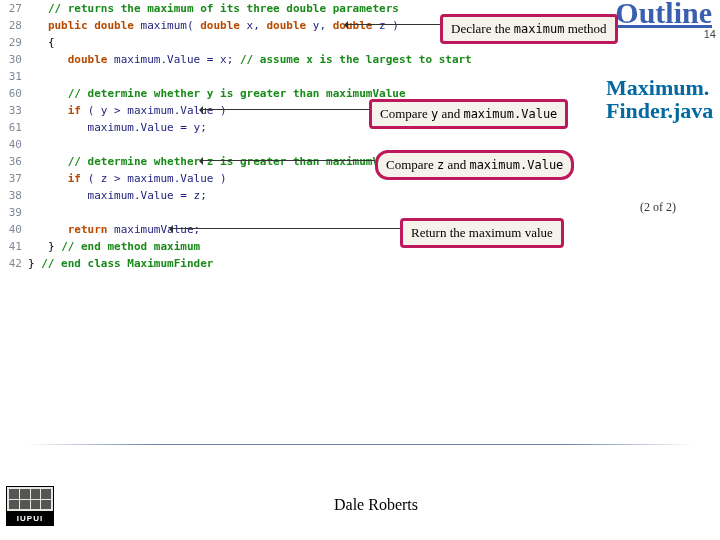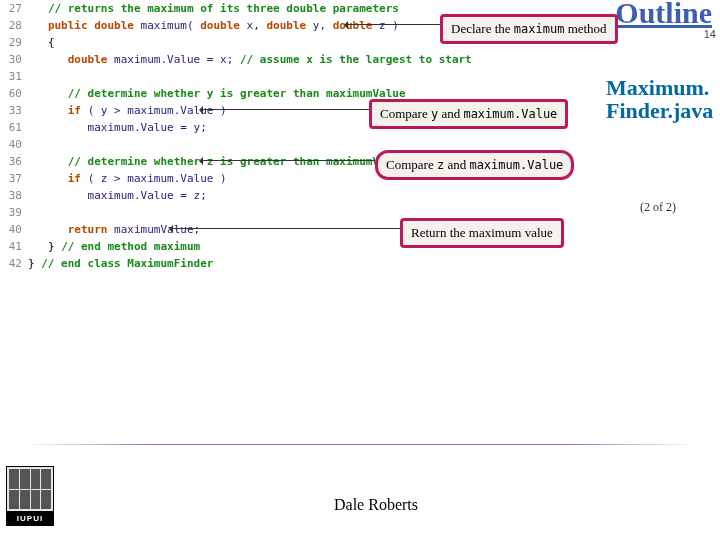--- a/index.html
+++ b/index.html
@@ -125,21 +125,21 @@
     font-family: "Times New Roman", serif;
     font-size: 16px;
     color: #000;
     padding-left: 32px;
   }
   .logo {
     position: absolute;
     left: 6px;
     bottom: 14px;
     width: 48px;
-    height: 60px;
+    height: 40px;
     border: 1px solid #000;
     background: #e9e6df;
     display: flex;
     flex-direction: column;
     justify-content: space-between;
   }
   .logo .top {
     flex: 1;
     display: grid;
     grid-template-columns: repeat(4, 1fr);

